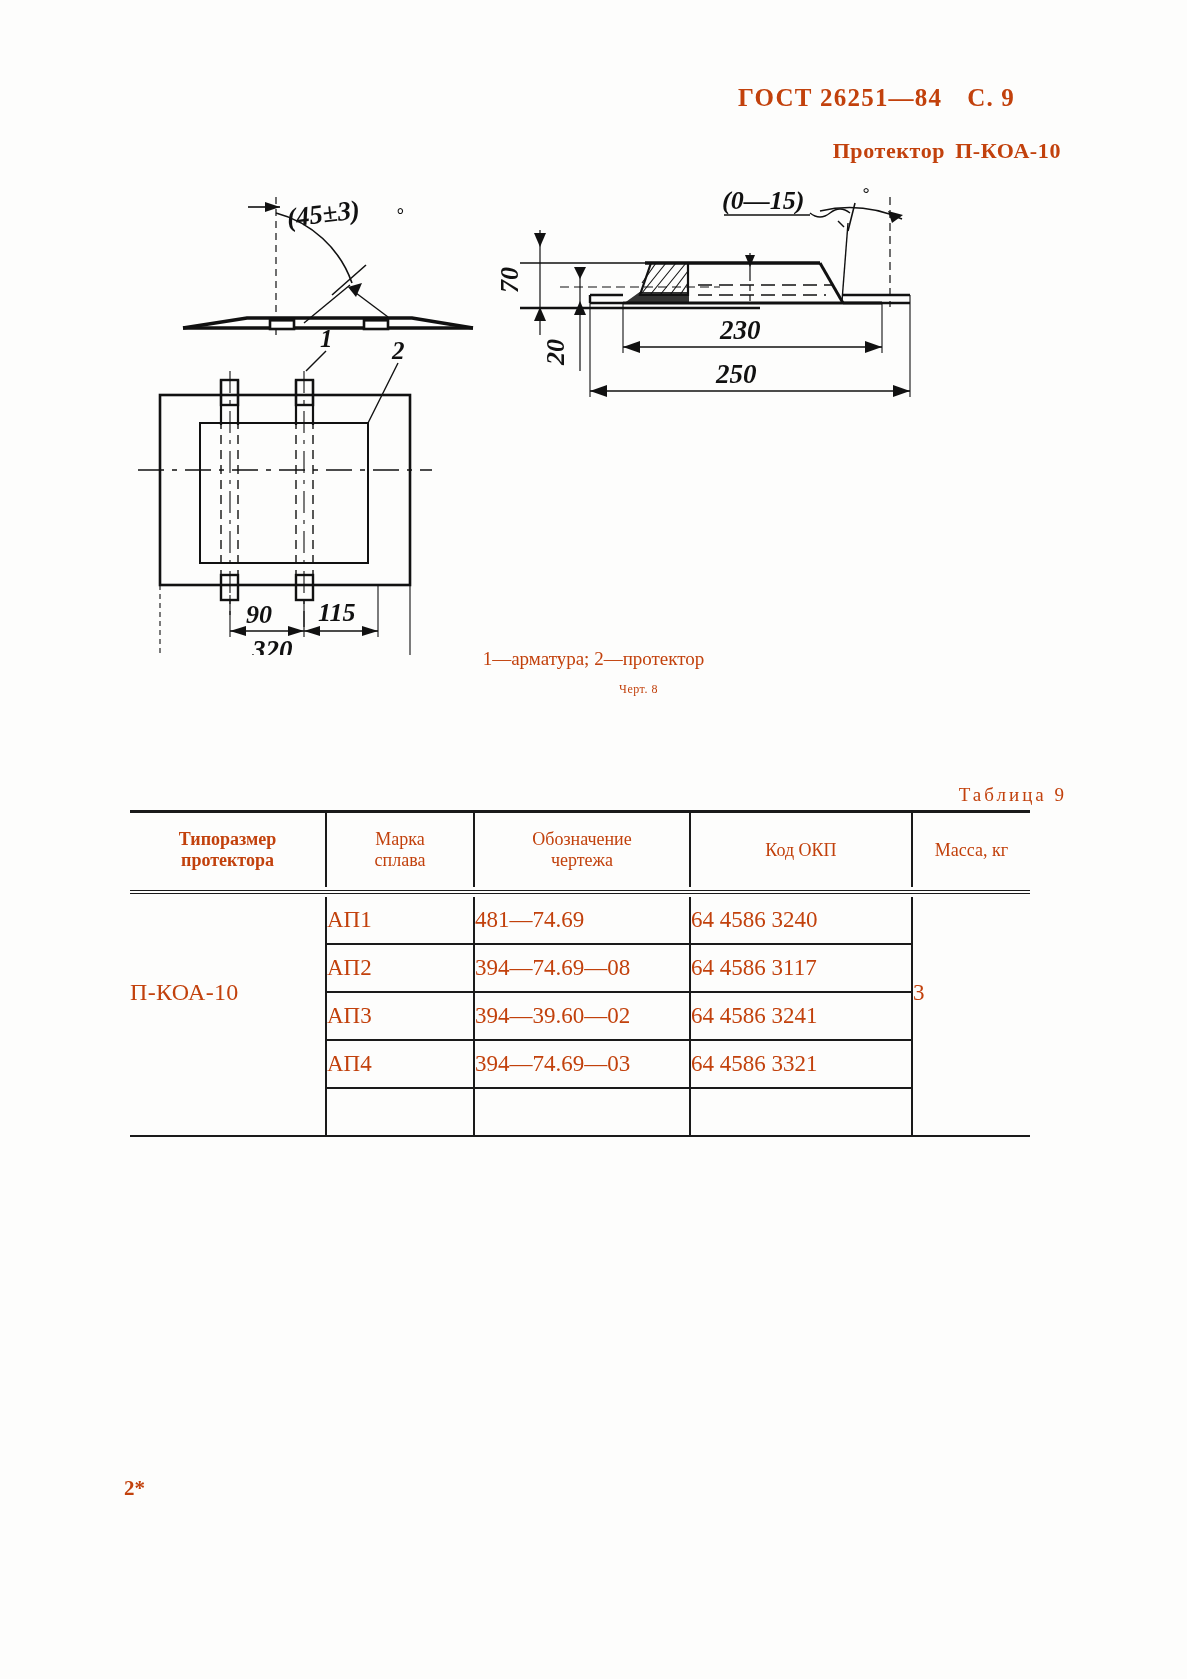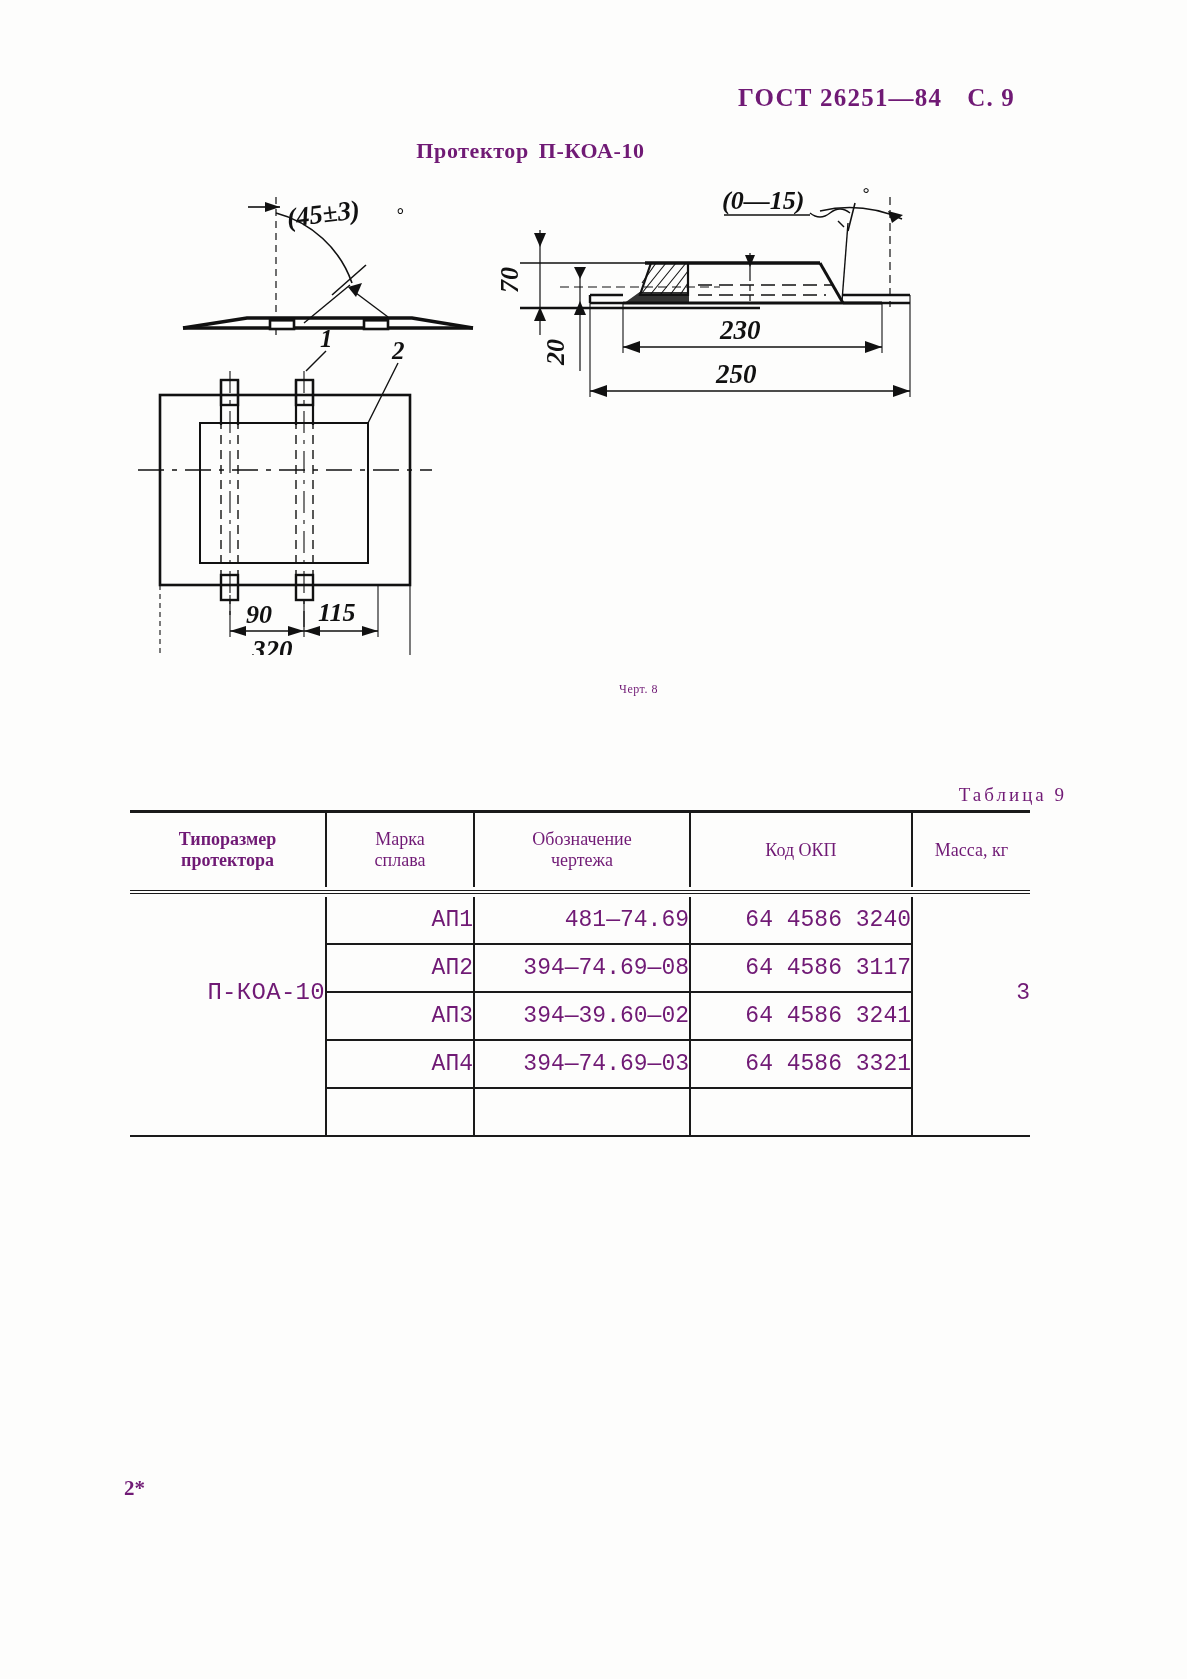--- a/index.html
+++ b/index.html
@@ -6,42 +6,42 @@
     margin: 0;
     padding: 0;
     background: #ffffff;
   }
   .page {
     position: relative;
     width: 1187px;
     height: 1679px;
     background: #fdfdfc;
     font-family: "Liberation Serif", "DejaVu Serif", serif;
-    color: #701a75;
+    color: #c2410c;
     overflow: hidden;
   }
 
   
   .doc-header {
     position: absolute;
     top: 84px;
     right: 172px;
     font-family: "Liberation Serif", serif;
     font-weight: bold;
     font-size: 25px;
     letter-spacing: 1.2px;
     white-space: nowrap;
   }
 
   .fig-title {
     position: absolute;
     top: 138px;
     left: 0;
     width: 1061px;
-    text-align: center;
+    text-align: right;
     font-weight: bold;
     font-size: 22px;
     letter-spacing: 0.6px;
   }
   .fig-title .sp { display: inline-block; width: 10px; }
 
   
   .drawing {
     position: absolute;
     top: 175px;
@@ -127,24 +127,23 @@
     text-align: center;
     vertical-align: middle;
     height: 74px;
     line-height: 1.15;
   }
   .hdr-row th.b { font-weight: bold; font-size: 18px; }
   .vdiv { border-right: 2px solid #1a1a1a !important; }
 
   .body-row td {
     font-size: 23px;
-    text-align: right;
+    text-align: left;
     vertical-align: middle;
     height: 46px;
-    font-family: Liberation Mono, monospace;
   }
   .body-row td.cellline {
     border-bottom: 2px solid #1a1a1a;
   }
   td.typesize {
     font-size: 24px;
     font-weight: normal;
     letter-spacing: 0.3px;
   }
   td.mass { font-size: 23px; }
@@ -327,20 +326,23 @@
 
       <text class="handlabel" x="200" y="172" font-size="25" fill="#111">1</text>
       <text class="handlabel" x="272" y="184" font-size="25" fill="#111">2</text>
 
       <text class="handlabel" x="126" y="448" font-size="26" fill="#111">90</text>
       <text class="handlabel" x="198" y="446" font-size="26" fill="#111">115</text>
       <text class="handlabel" x="132" y="484" font-size="27" fill="#111">320</text>
     </svg>
   </div>
 
+  <div class="fig-legend">
+    <span>1—арматура; 2—протектор</span>
+  </div>
 
   <div class="fig-number">
     <span>Черт. 8</span>
   </div>
 
   <div class="table-caption">
     <span>Таблица 9</span>
   </div>
 
   <div class="tbl-wrap">

